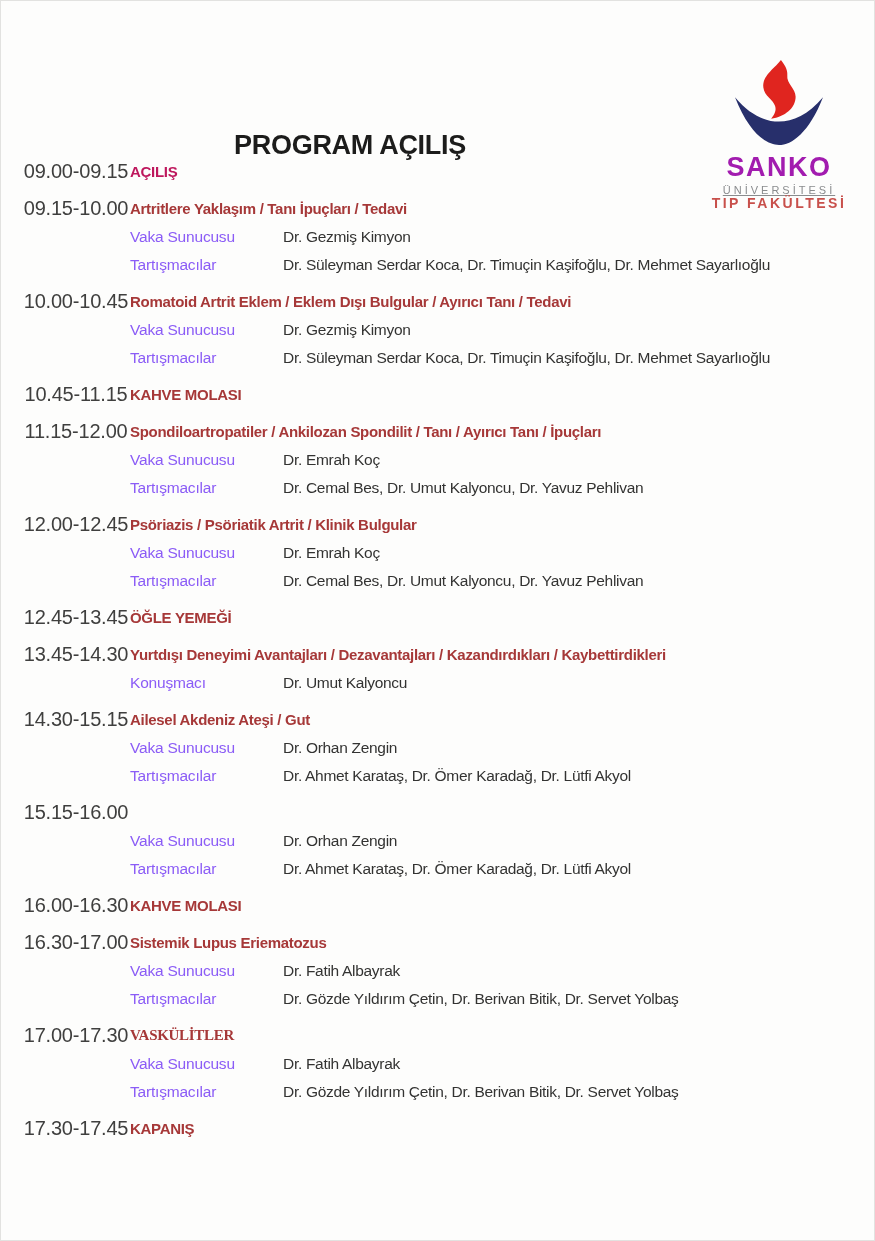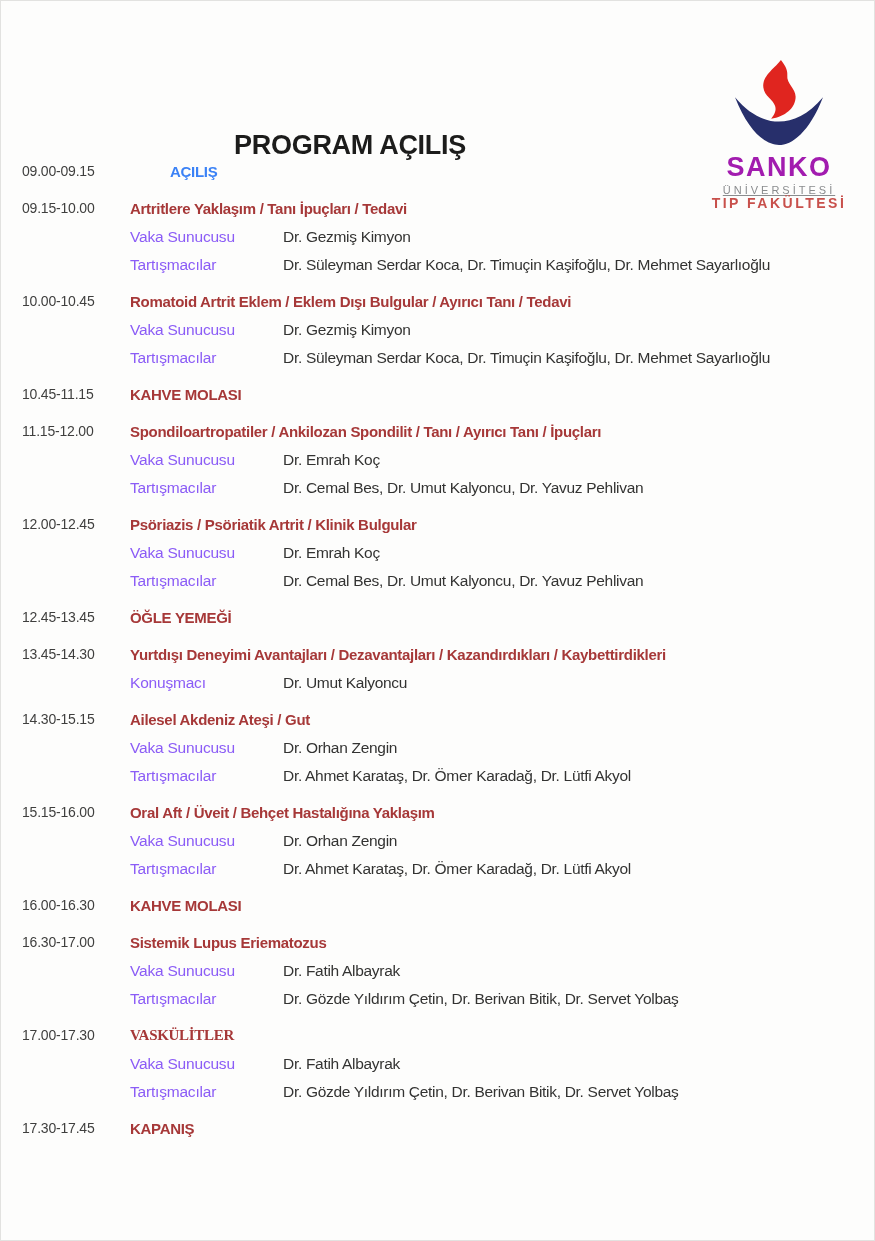--- a/index.html
+++ b/index.html
@@ -40,22 +40,23 @@
     position:absolute;top:158px;left:0;right:0;
   }
   .session{margin-bottom:10px;}
   .row{
     display:grid;
     grid-template-columns:108px 153px 1fr;
     padding-left:22px;padding-right:10px;
     line-height:27px;
   }
   .time{
-    color:#3f3f3e;font-size:14px;letter-spacing:-0.2px;
+    color:#3f3f3e;font-size:20px;letter-spacing:-0.2px;
     white-space:nowrap;
+    text-align:center;
   }
   .s-title{
     grid-column:2 / 4;
     font-size:15px;font-weight:bold;
     letter-spacing:-0.3px;white-space:nowrap;
   }
   .role{
     color:#8b5cf6;font-size:15.5px;letter-spacing:-0.2px;white-space:nowrap;
   }
   .names{
@@ -79,21 +80,21 @@
     <div class="logo-univ" style="color: rgb(138, 140, 142); text-decoration: underline;">ÜNİVERSİTESİ</div>
     <div class="logo-fac" style="color: rgb(200, 80, 75);">TIP FAKÜLTESİ</div>
   </div>
 
   <h1 class="page-title">PROGRAM AÇILIŞ</h1>
 
   <div class="schedule">
       <div class="session break">
         <div class="row head">
           <span class="time">09.00-09.15</span>
-          <span class="s-title" style="color: #3b82f6; margin-left: 40px;">AÇILIŞ</span>
+          <span class="s-title" style="color: #be185d;">AÇILIŞ</span>
         </div>
       </div>
       <div class="session">
         <div class="row head">
           <span class="time">09.15-10.00</span>
           <span class="s-title" style="color: rgb(166, 56, 56);">Artritlere Yaklaşım / Tanı İpuçları / Tedavi</span>
         </div>
         <div class="row detail">
           <span class="time"></span>
           <span class="role">Vaka Sunucusu</span>
@@ -188,21 +189,20 @@
         </div>
         <div class="row detail">
           <span class="time"></span>
           <span class="role">Tartışmacılar</span>
           <span class="names">Dr. Ahmet Karataş, Dr. Ömer Karadağ, Dr. Lütfi Akyol</span>
         </div>
       </div>
       <div class="session">
         <div class="row head">
           <span class="time">15.15-16.00</span>
-          <span class="s-title" style="color: rgb(166, 56, 56);">Oral Aft / Üveit / Behçet Hastalığına Yaklaşım</span>
         </div>
         <div class="row detail">
           <span class="time"></span>
           <span class="role">Vaka Sunucusu</span>
           <span class="names">Dr. Orhan Zengin</span>
         </div>
         <div class="row detail">
           <span class="time"></span>
           <span class="role">Tartışmacılar</span>
           <span class="names">Dr. Ahmet Karataş, Dr. Ömer Karadağ, Dr. Lütfi Akyol</span>

